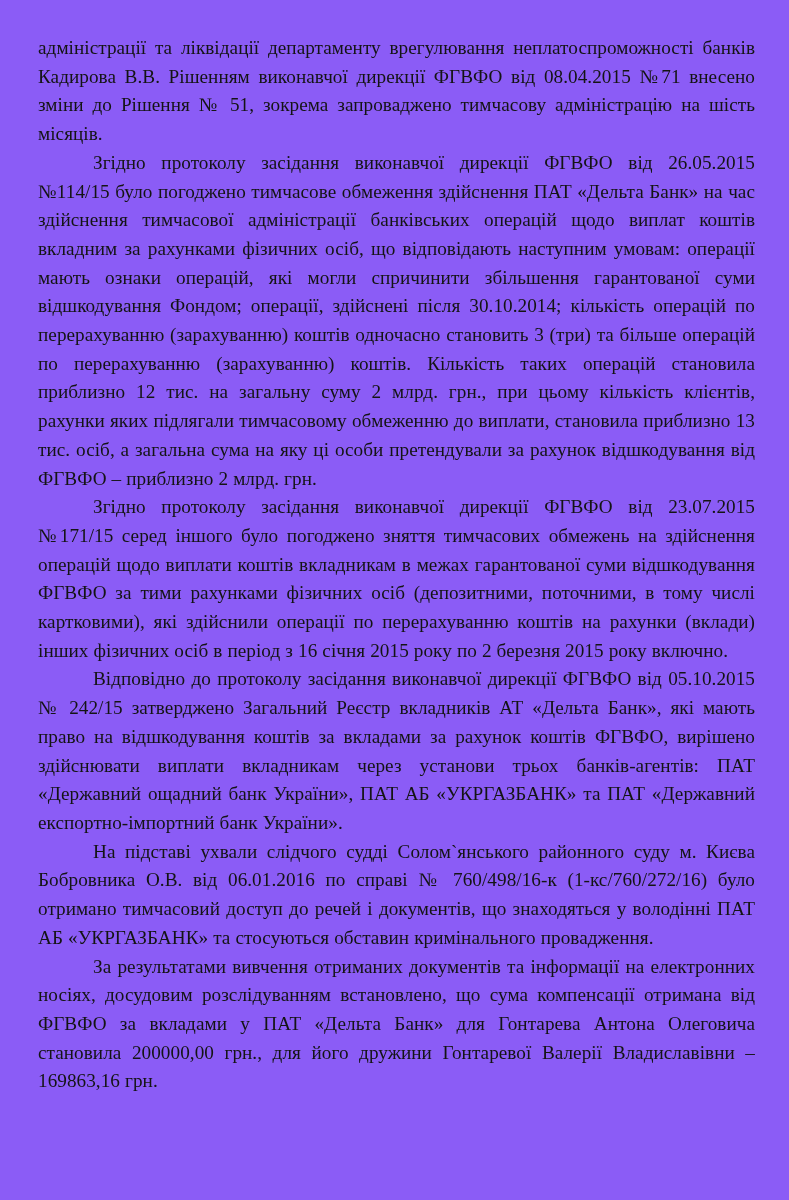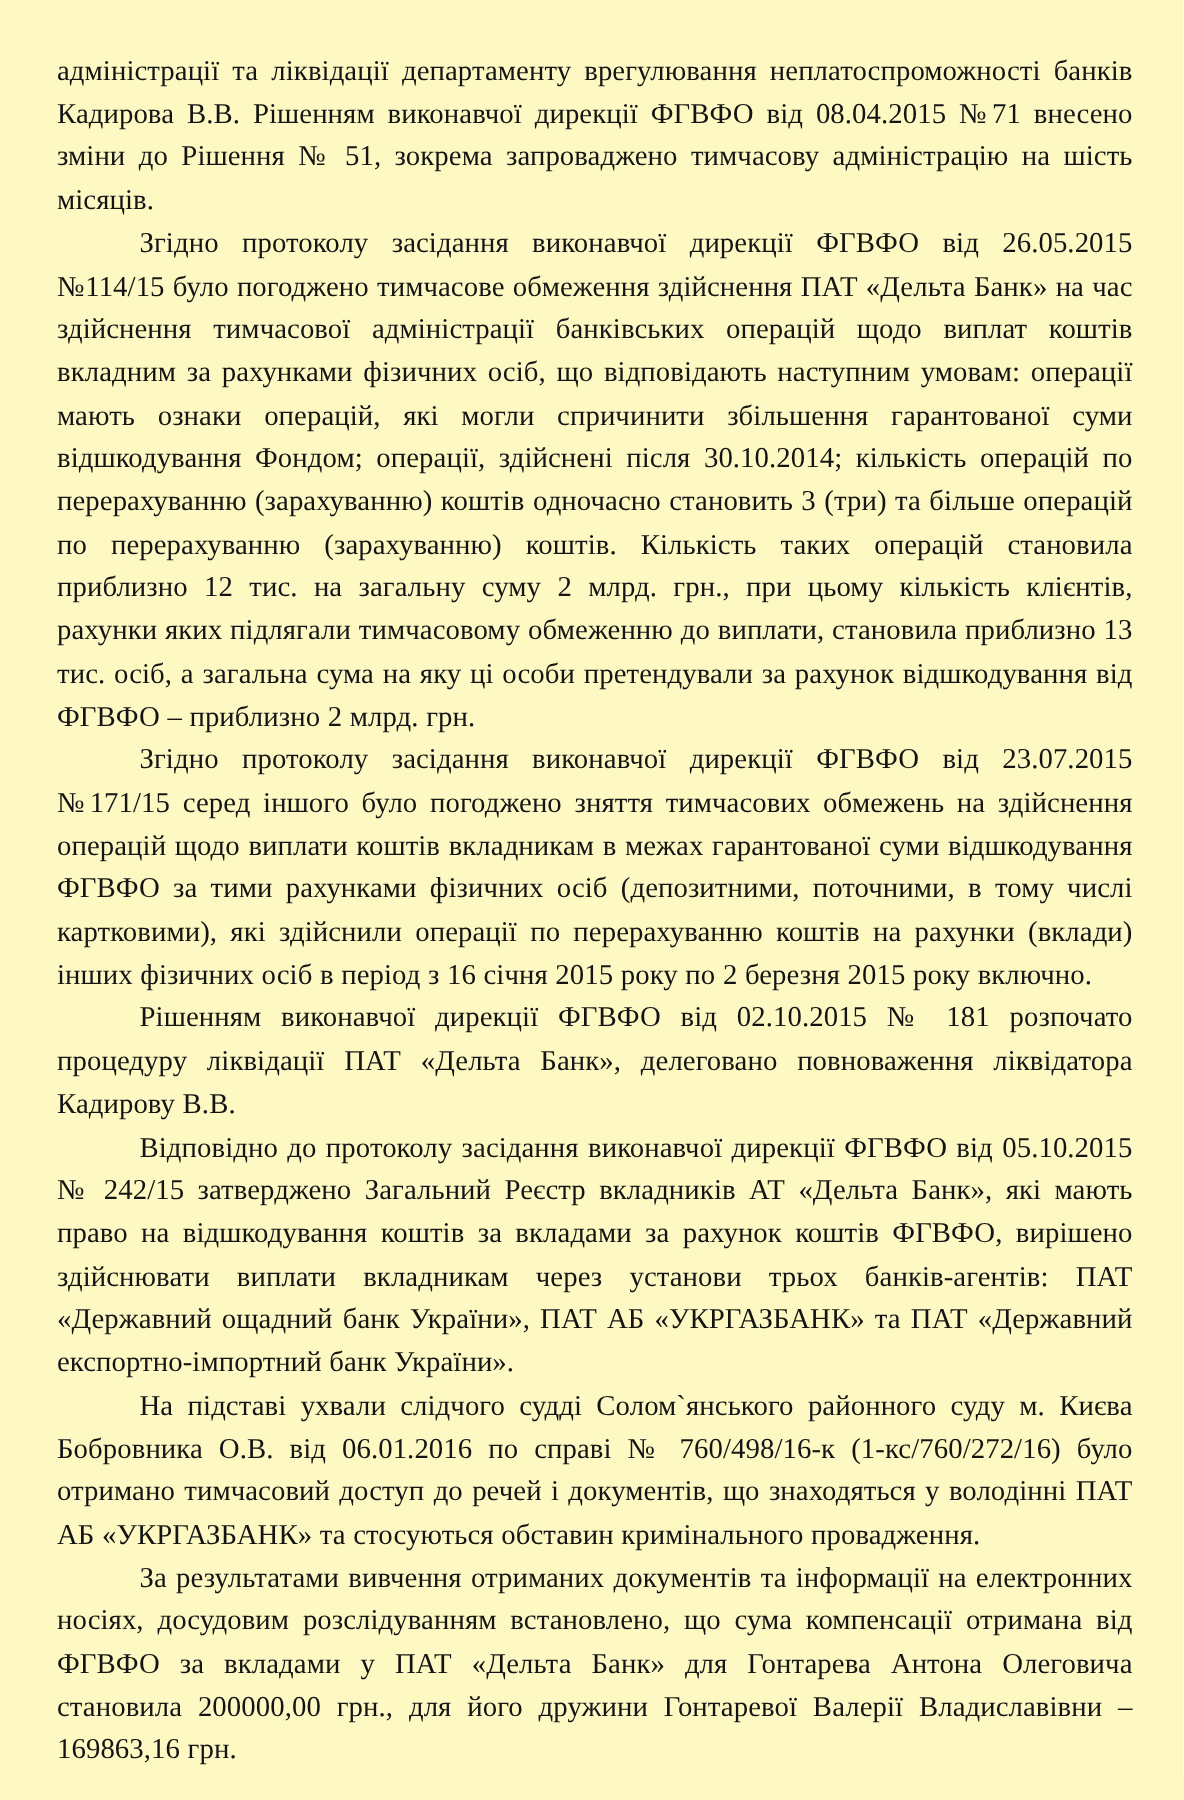--- a/index.html
+++ b/index.html
@@ -11,21 +11,21 @@
 
   body {
     font-family: "Liberation Serif", "DejaVu Serif", serif;
   }
 
   .page {
     position: relative;
     width: 789px;
     height: 1200px;
     margin: 0 auto;
-    background: #fef9c3;
+    background: #8b5cf6;
     overflow: hidden;
     box-sizing: border-box;
   }
 
   .doc-body {
     position: absolute;
     left: 38px;
     top: 34px;
     width: 717px;
   }
@@ -56,21 +56,20 @@
 <div class="page">
   <div class="doc-body">
 
     <p class="para continued">адміністрації та ліквідації департаменту врегулювання неплатоспроможності банків Кадирова В.В. Рішенням виконавчої дирекції ФГВФО від 08.04.2015 №71 внесено зміни до Рішення № 51, зокрема запроваджено тимчасову адміністрацію на шість місяців.</p>
 
     <p class="para">Згідно протоколу засідання виконавчої дирекції ФГВФО від 26.05.2015 №114/15 було погоджено тимчасове обмеження здійснення ПАТ «Дельта Банк» на час здійснення тимчасової адміністрації банківських операцій щодо виплат коштів вкладним за рахунками фізичних осіб, що відповідають наступним умовам: операції мають ознаки операцій, які могли спричинити збільшення гарантованої суми відшкодування Фондом; операції, здійснені після 30.10.2014; кількість операцій по перерахуванню (зарахуванню) коштів одночасно становить 3 (три) та більше операцій по перерахуванню (зарахуванню) коштів. Кількість таких операцій становила приблизно 12 тис. на загальну суму 2 млрд. грн., при цьому кількість клієнтів, рахунки яких підлягали тимчасовому обмеженню до виплати, становила приблизно 13 тис. осіб, а загальна сума на яку ці особи претендували за рахунок відшкодування від ФГВФО – приблизно 2 млрд. грн.</p>
 
     <p class="para">Згідно протоколу засідання виконавчої дирекції ФГВФО від 23.07.2015 №171/15 серед іншого було погоджено зняття тимчасових обмежень на здійснення операцій щодо виплати коштів вкладникам в межах гарантованої суми відшкодування ФГВФО за тими рахунками фізичних осіб (депозитними, поточними, в тому числі картковими), які здійснили операції по перерахуванню коштів на рахунки (вклади) інших фізичних осіб в період з 16 січня 2015 року по 2 березня 2015 року включно.</p>
 
 
-    <p class="para">Рішенням виконавчої дирекції ФГВФО від 02.10.2015 № 181 розпочато процедуру ліквідації ПАТ «Дельта Банк», делеговано повноваження ліквідатора Кадирову В.В.</p>
 
     <p class="para">Відповідно до протоколу засідання виконавчої дирекції ФГВФО від 05.10.2015 № 242/15 затверджено Загальний Реєстр вкладників АТ «Дельта Банк», які мають право на відшкодування коштів за вкладами за рахунок коштів ФГВФО, вирішено здійснювати виплати вкладникам через установи трьох банків-агентів: ПАТ «Державний ощадний банк України», ПАТ АБ «УКРГАЗБАНК» та ПАТ «Державний експортно-імпортний банк України».</p>
 
     <p class="para">На підставі ухвали слідчого судді Солом`янського районного суду м. Києва Бобровника О.В. від 06.01.2016 по справі № 760/498/16-к (1-кс/760/272/16) було отримано тимчасовий доступ до речей і документів, що знаходяться у володінні ПАТ АБ «УКРГАЗБАНК» та стосуються обставин кримінального провадження.</p>
 
     <p class="para">За результатами вивчення отриманих документів та інформації на електронних носіях, досудовим розслідуванням встановлено, що сума компенсації отримана від ФГВФО за вкладами у ПАТ «Дельта Банк» для Гонтарева Антона Олеговича становила 200000,00 грн., для його дружини Гонтаревої Валерії Владиславівни – 169863,16 грн.</p>
 
   </div>
 </div>
 

